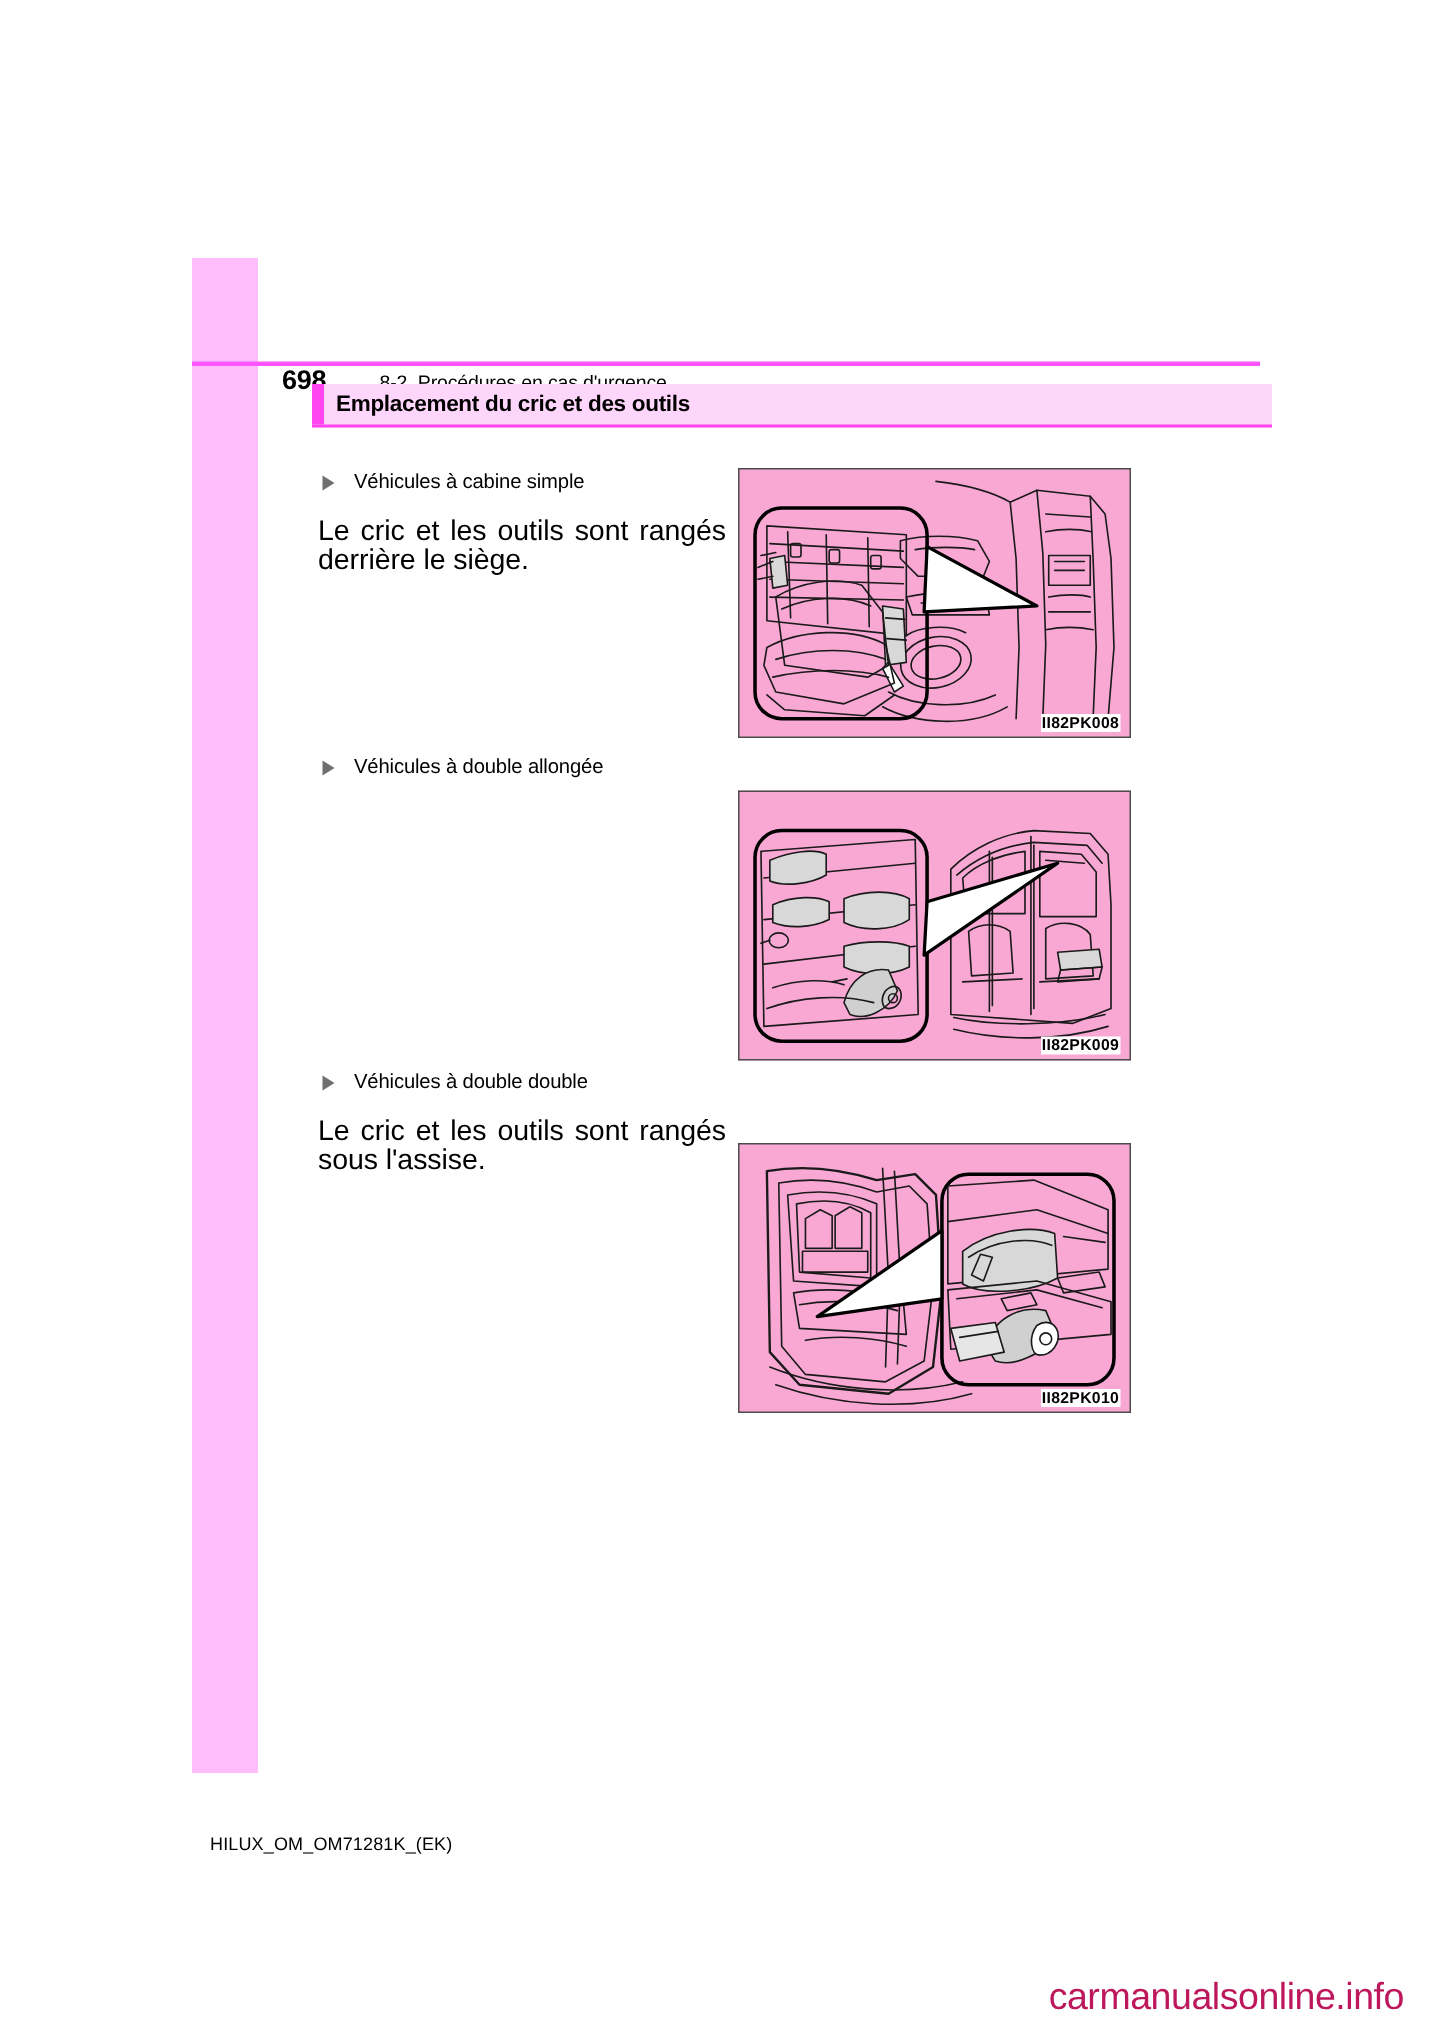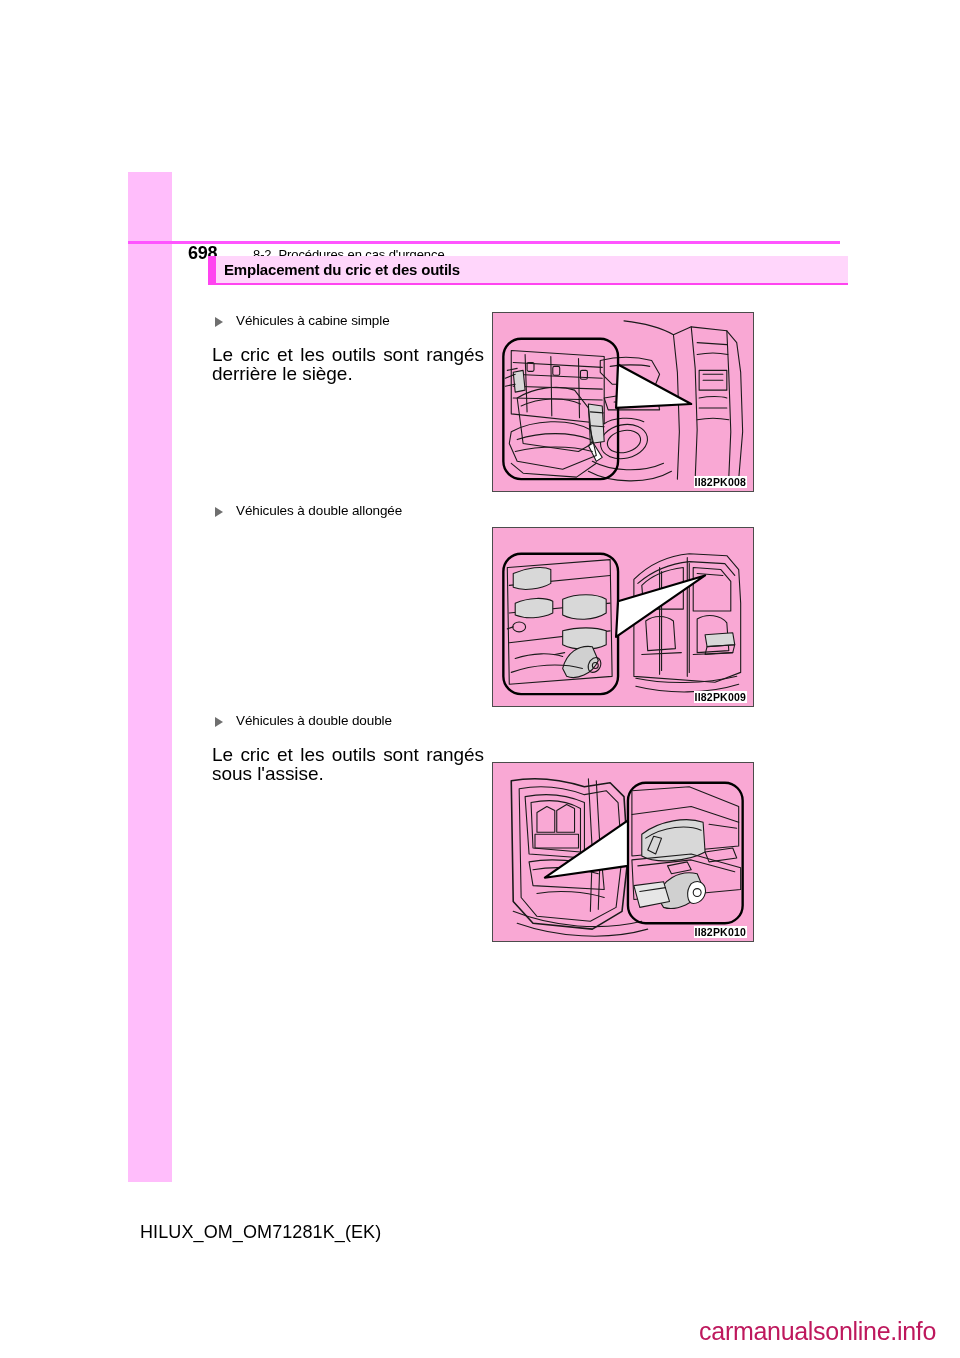--- a/index.html
+++ b/index.html
@@ -143,21 +143,21 @@
     letter-spacing: 0.2px;
     background: #ffffff;
     padding: 0 1px;
   }
 
   
   .footer-code {
     position: absolute;
     left: 140px;
     top: 1222px;
-    font-size: 18px;
+    font-size: 12px;
     letter-spacing: 0.1px;
   }
   .watermark {
     position: absolute;
     right: 24px;
     bottom: 12px;
     font-size: 25px;
     color: #be185d;
     letter-spacing: -0.3px;
   }

